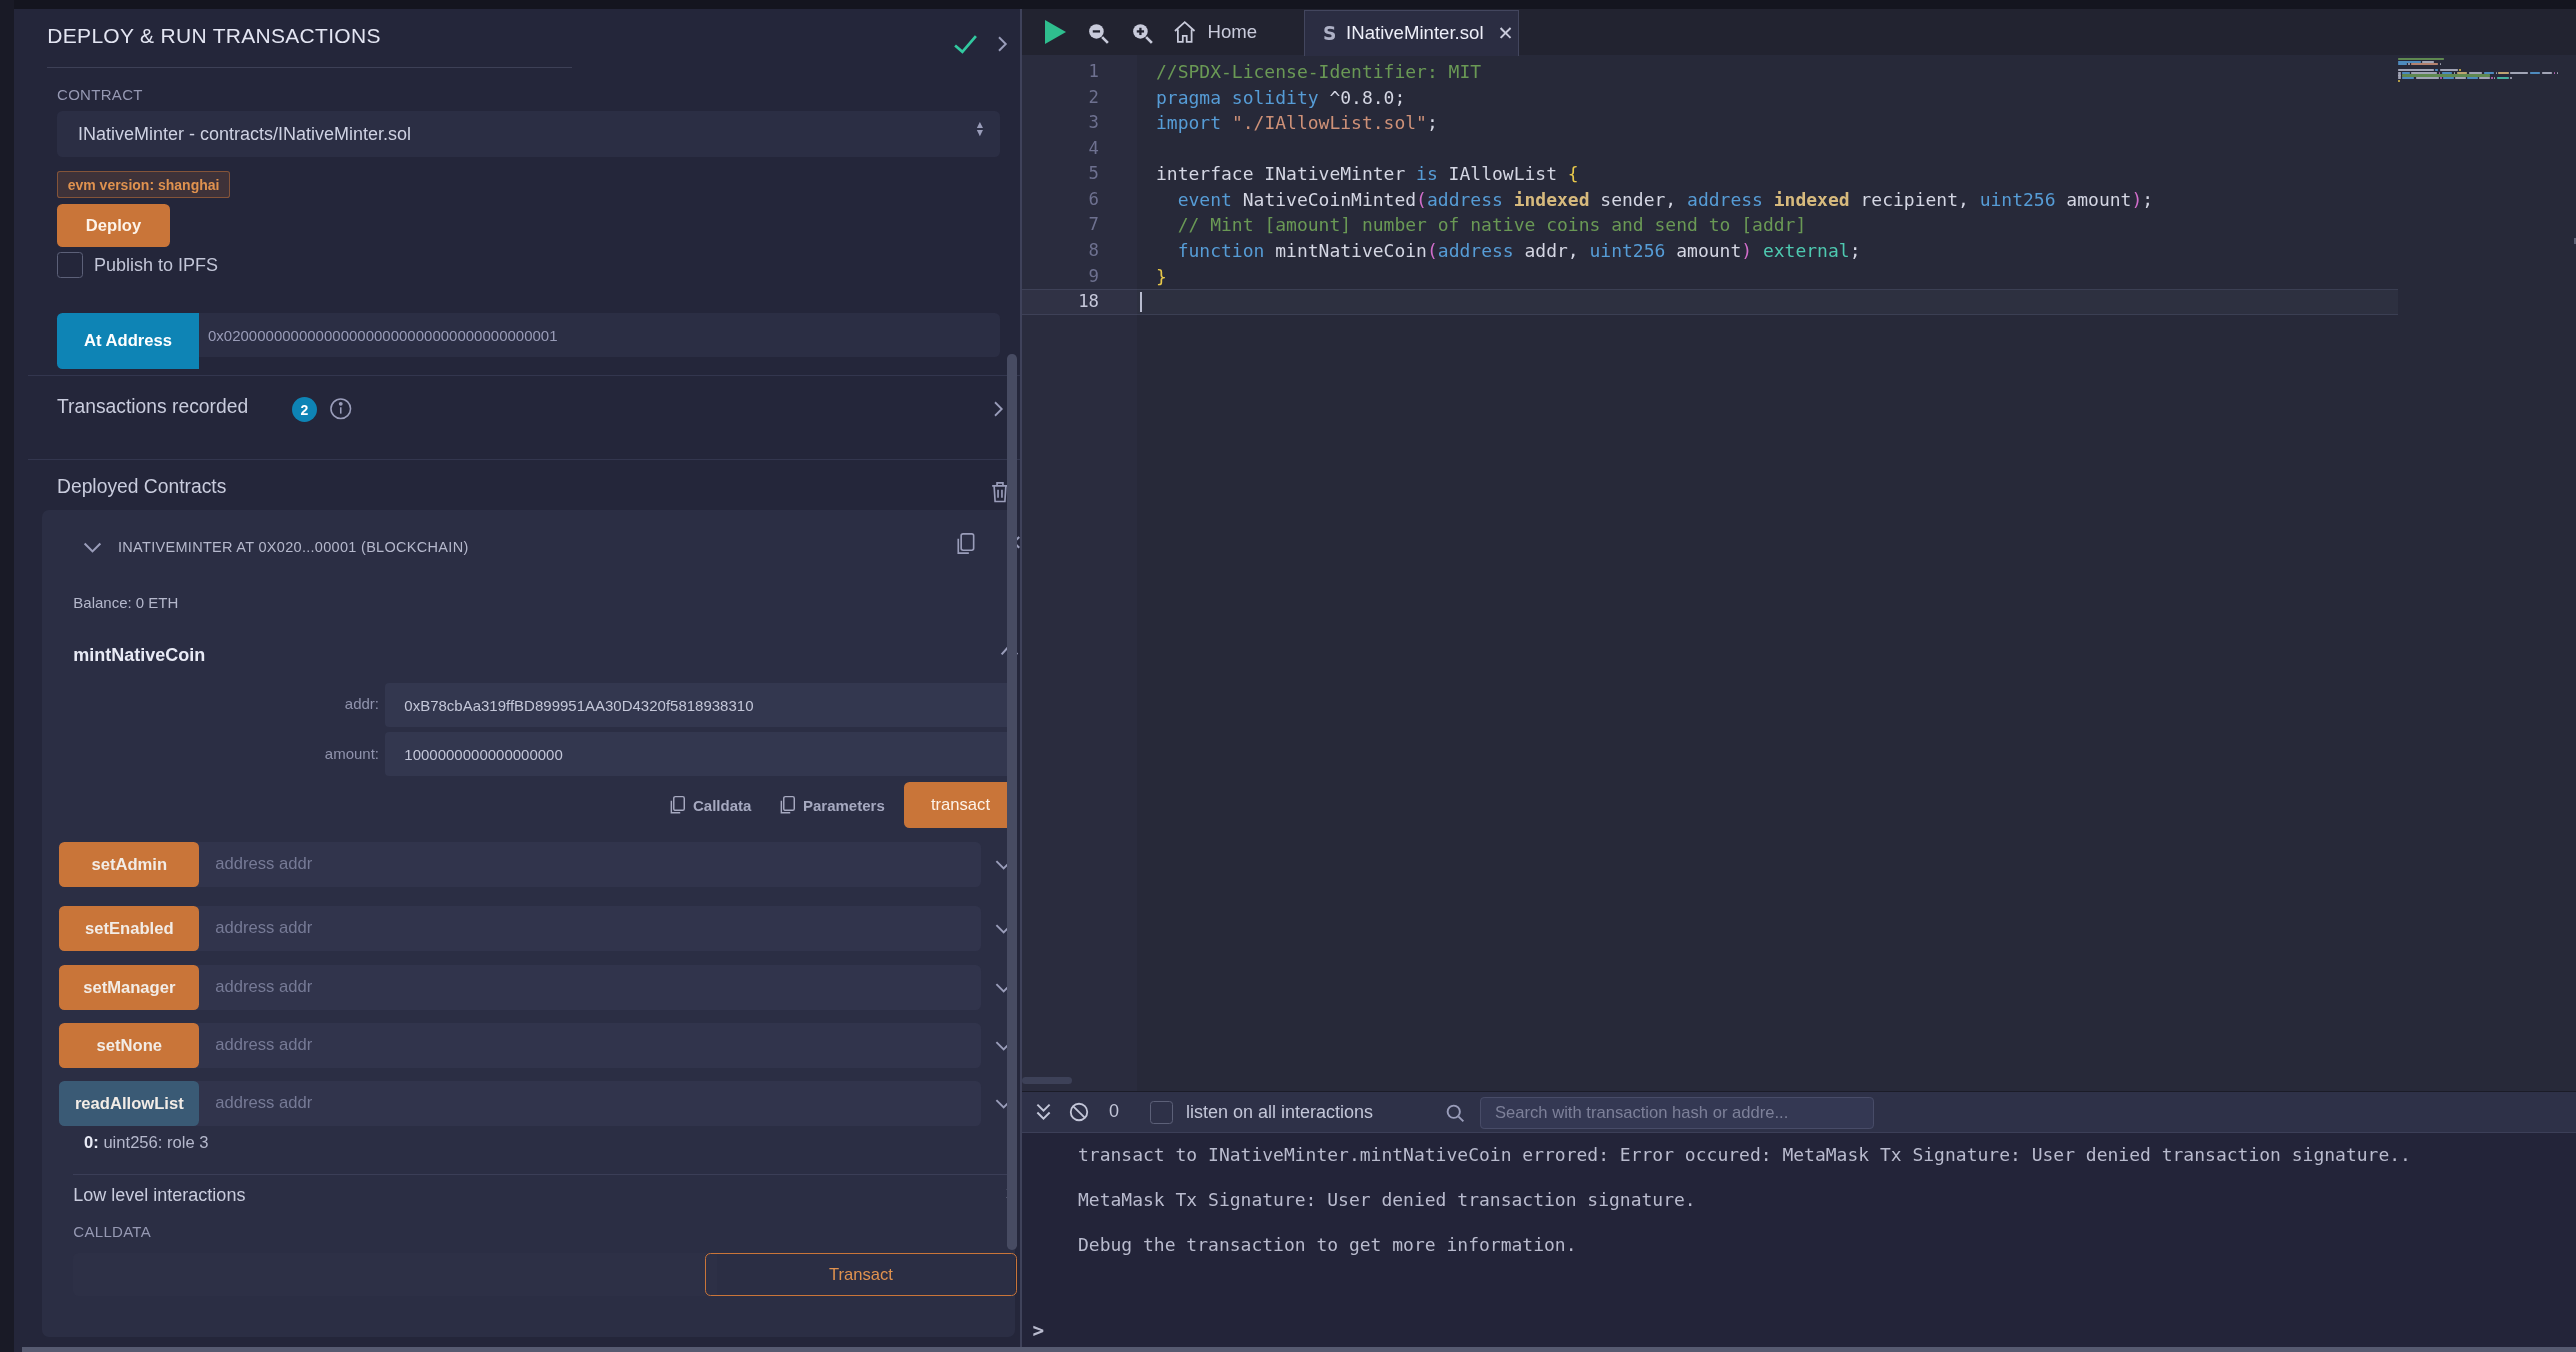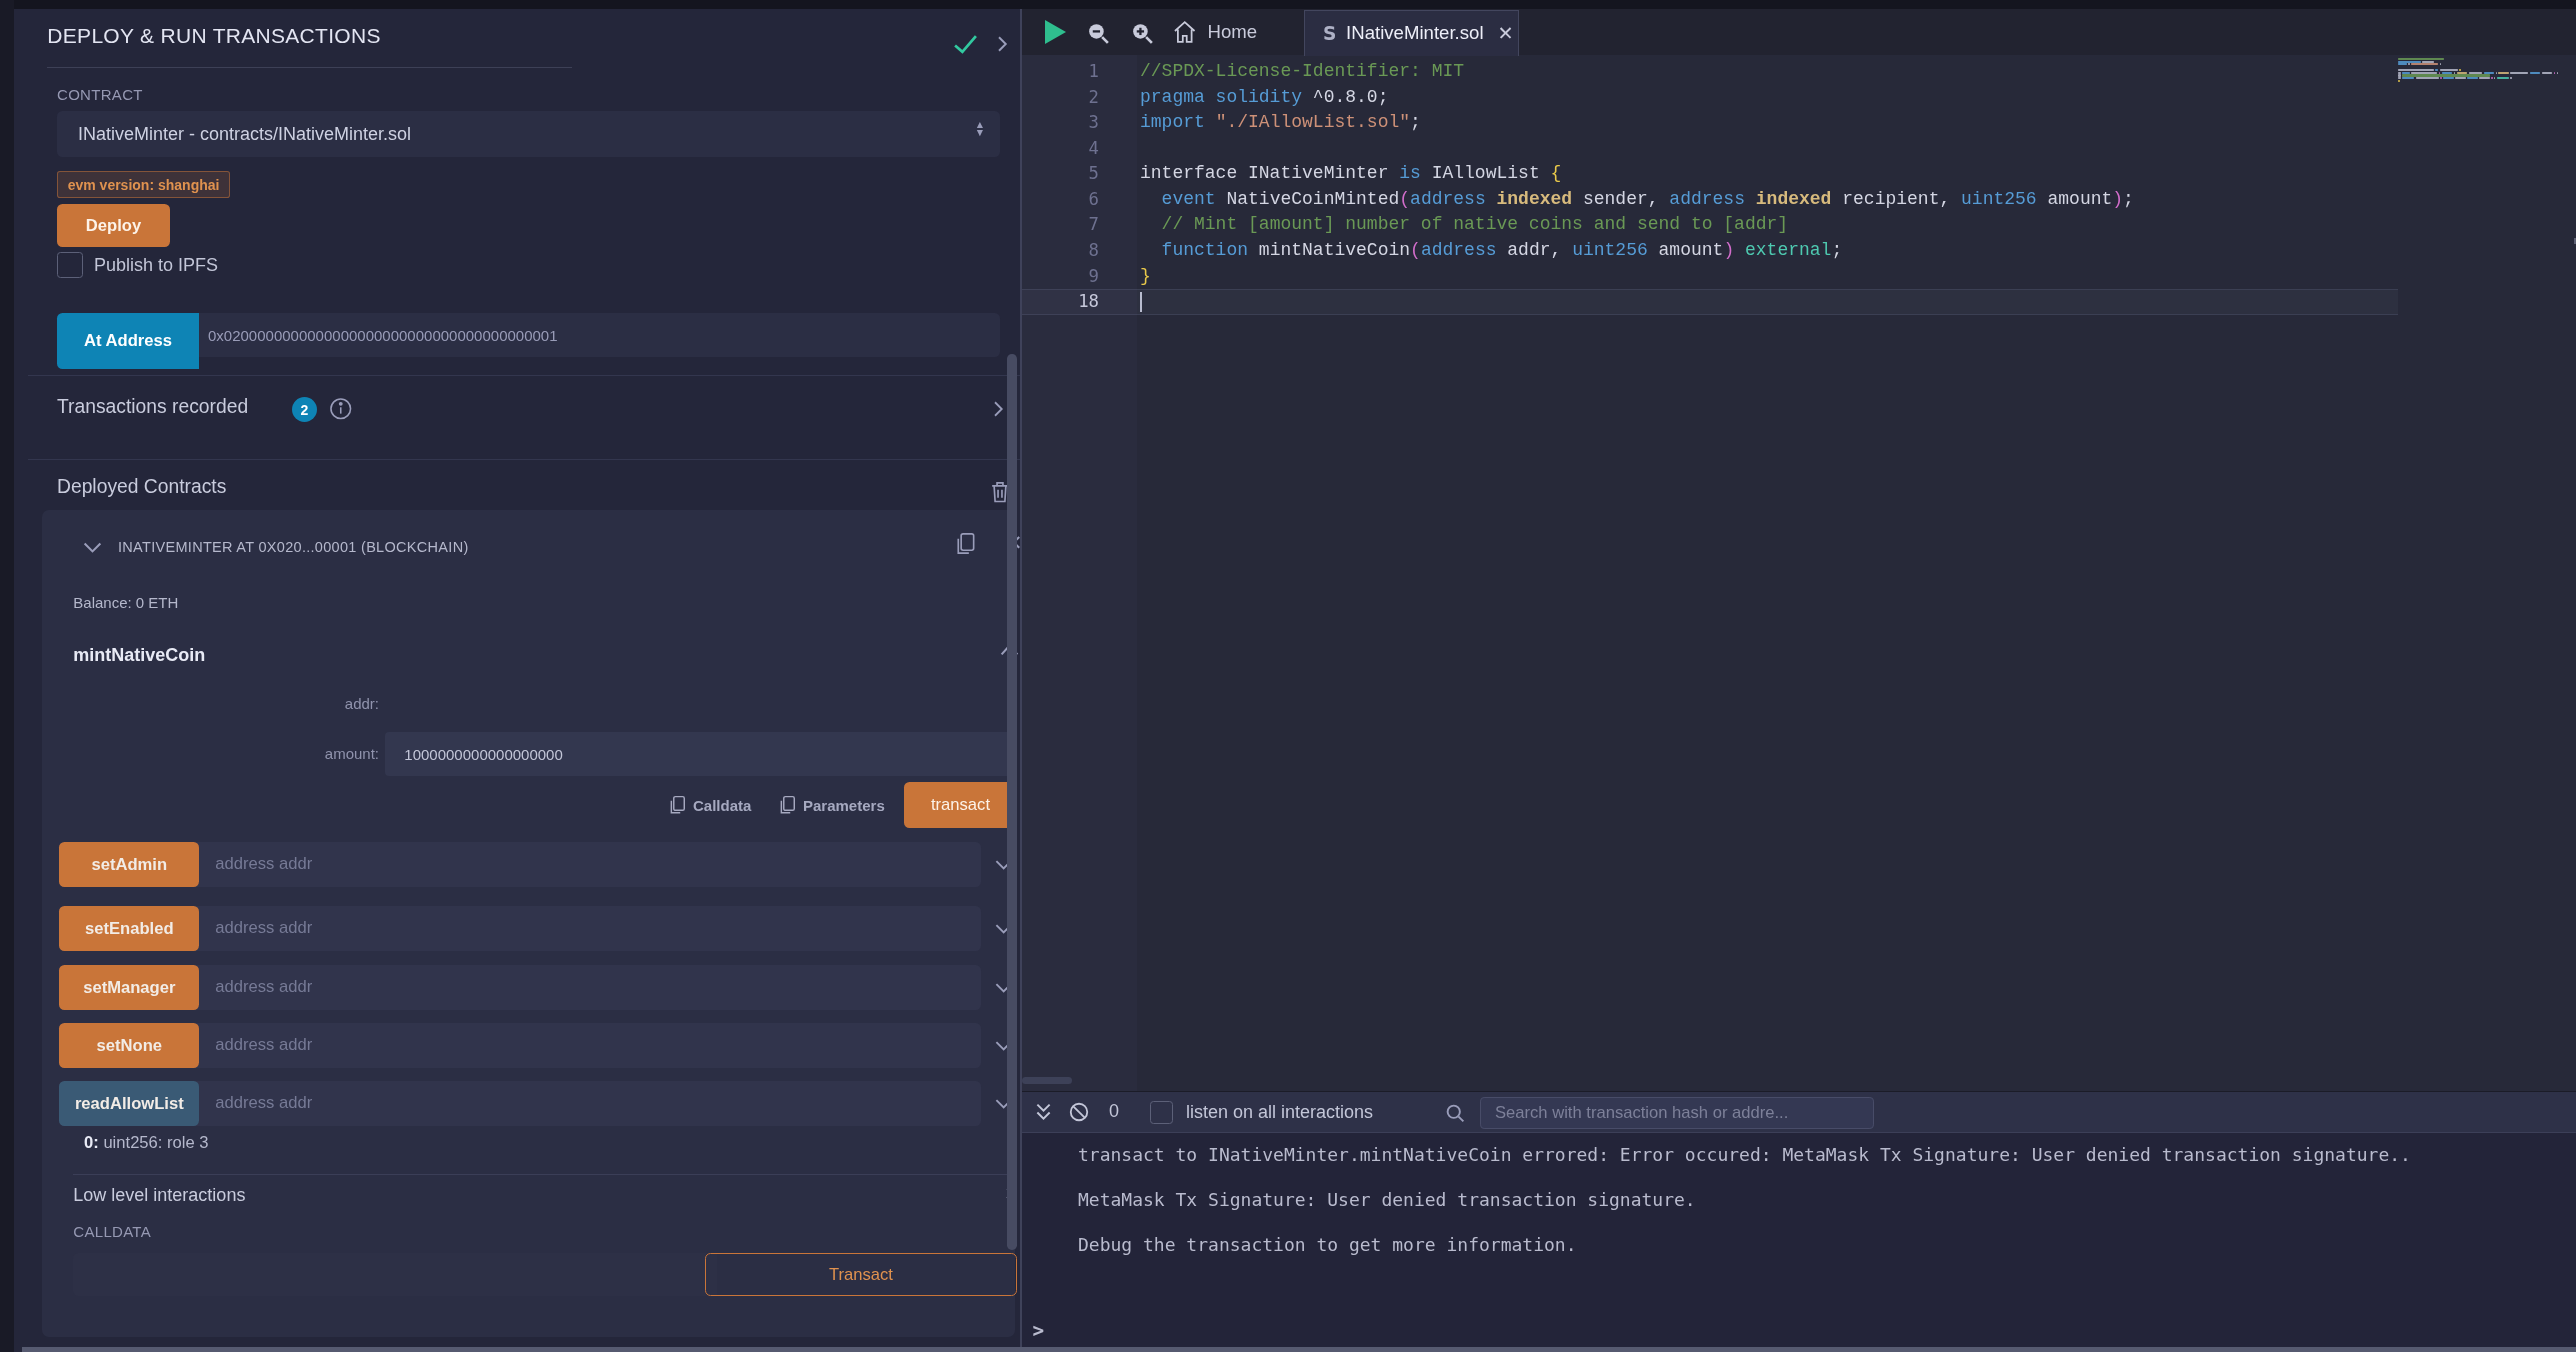--- a/index.html
+++ b/index.html
@@ -102,21 +102,21 @@
   #soli-icon{margin-left:18px;font-size:18.6px;font-weight:bold;color:#aeb1c6;font-family:"DejaVu Sans",sans-serif;}
   #active-tab-label{margin-left:9.7px;font-size:18.6px;color:#edeef8;}
   #tab-close{margin-left:14px;font-size:19.3px;color:#c9cbdb;cursor:pointer;}
 
   #code-area{position:absolute;left:0;top:46px;width:1568px;height:1048px;}
   #gutter-strip{position:absolute;left:0;top:0;width:115px;height:1048px;background:#2a2c3e;}
   .lrow{position:absolute;left:0;width:1568px;height:25.6px;font-family:"DejaVu Sans Mono",monospace;
       font-size:18px;line-height:25.6px;}
   .ln{position:absolute;left:0;width:77px;text-align:right;color:#6e7190;font-size:17.3px;}
   .ln.active{color:#c6c8da;}
-  .lc{position:absolute;left:118px;white-space:pre;font-family:Liberation Mono, monospace;}
+  .lc{position:absolute;left:134px;white-space:pre;}
   .cm{color:#6a9955;} .kw{color:#569cd6;} .str{color:#ce9178;} .y{color:#e8c84a;}
   .mg{color:#d16dca;} .md{color:#d7ba7d;font-weight:bold;} .ext{color:#4ec9b0;} .pl{color:#d4d6e3;}
   #cur-line{position:absolute;left:0;top:234px;width:1376px;height:25.6px;background:rgba(130,135,170,.07);
       border-top:0.7px solid rgba(130,135,170,.18);border-bottom:0.7px solid rgba(130,135,170,.18);box-sizing:border-box;}
   #cursor{position:absolute;left:118px;top:237px;width:2.1px;height:20px;background:#b8bccf;}
   #minimap{position:absolute;left:1376px;top:2.8px;width:170px;height:180px;overflow:hidden;cursor:pointer;}
   .mm-row{height:2.1px;margin-bottom:0.7px;display:flex;gap:1.4px;}
   .mm-seg{height:2.1px;border-radius:0.7px;opacity:.85;}
   #overview-marker{position:absolute;left:1552px;top:183px;width:16.6px;height:5.5px;background:#5d6073;}
   #hscroll-thumb{position:absolute;left:0;top:1022px;width:50px;height:7px;background:#3d4158;border-radius:3.5px;cursor:pointer;}
@@ -217,20 +217,21 @@
 
     <div class="abs" id="balance">Balance: 0 ETH</div>
     <div class="abs" id="fn-name">mintNativeCoin</div>
     <span class="abs" id="fn-collapse">
       <svg width="21" height="18" viewBox="0 0 24 20" fill="none" stroke="currentColor" stroke-width="2.4">
           <polyline points="3,15 12,5 21,15"></polyline>
         </svg>
     </span>
 
     <div class="abs fld-label" id="addr-label">addr:</div>
+    <input class="abs fld-input" id="addr-input" value="0xB78cbAa319ffBD899951AA30D4320f5818938310" style="">
     <div class="abs fld-label" id="amount-label">amount:</div>
     <input class="abs fld-input" id="amount-input" value="1000000000000000000" style="">
 
     <div class="abs mini-action" id="calldata-action">
       <svg width="18" height="21" viewBox="0 0 22 26" fill="none" stroke="currentColor" stroke-width="1.8">
           <rect x="7" y="2" width="13" height="17" rx="2"></rect>
           <path d="M4 7v15h11"></path>
         </svg>
       <span>Calldata</span>
     </div>

